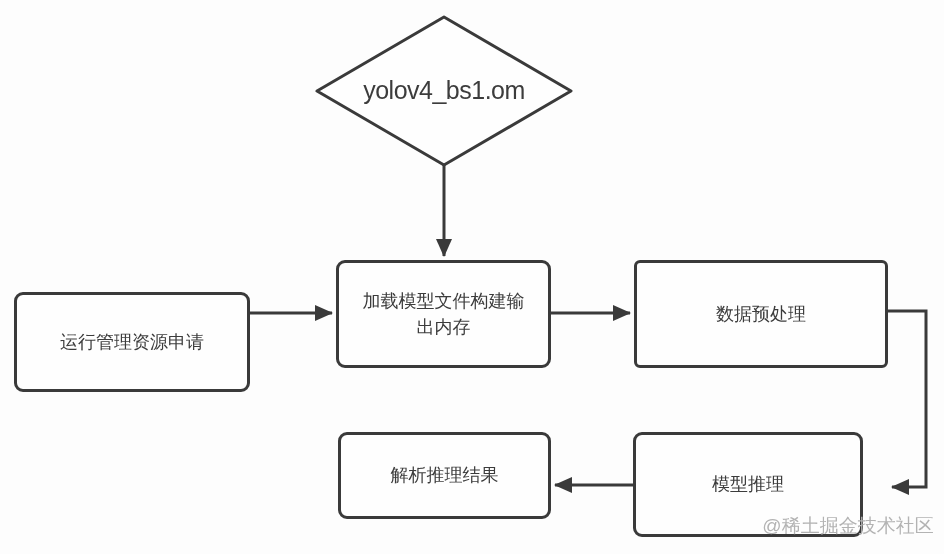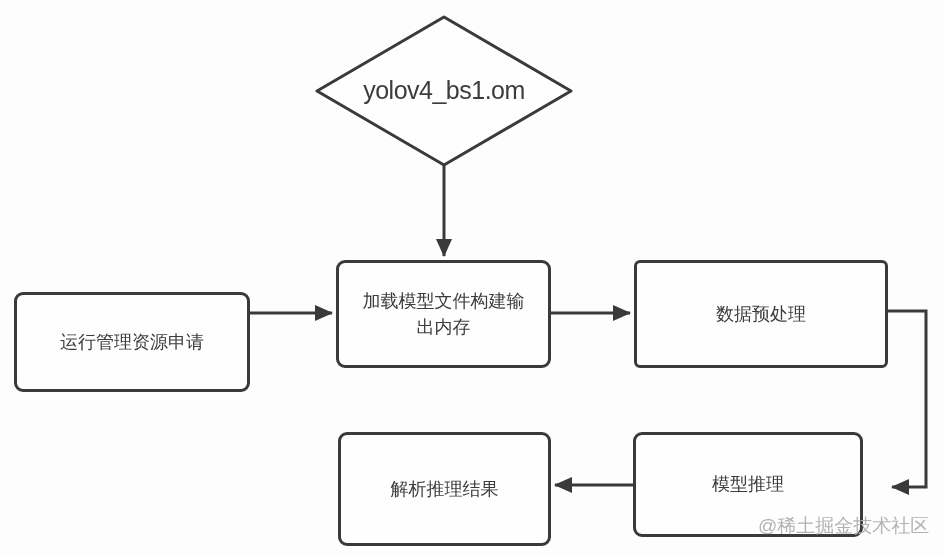--- a/index.html
+++ b/index.html
@@ -32,38 +32,38 @@
     align-items: center;
     justify-content: center;
     text-align: center;
     color: #3c3c3c;
     font-size: 18px;
     line-height: 1.45;
   }
   #node-runtime-resource      { left: 14px;  top: 260px; width: 236px; height: 100px; margin-top: 32px; }
   #node-load-model            { left: 336px; top: 260px; width: 215px; height: 108px; padding: 0 20px; }
   #node-data-preprocess       { left: 634px; top: 260px; width: 254px; height: 108px; border-radius: 6px; }
-  #node-parse-result          { left: 338px; top: 432px; width: 213px; height: 114px; }
+  #node-parse-result          { left: 338px; top: 432px; width: 213px; height: 87px; }
   #node-model-inference       { left: 633px; top: 432px; width: 230px; height: 105px; }
   .diamond-label {
     position: absolute;
     left: 316px;
     top: 76px;
     width: 256px;
     text-align: center;
     color: #3c3c3c;
     font-size: 25px;
     letter-spacing: -0.5px;
   }
   .watermark {
     position: absolute;
     left: 758px;
     top: 513px;
     width: 180px;
-    text-align: left;
+    text-align: center;
     color: #b3b3b3;
     font-size: 19px;
     white-space: nowrap;
   }
 </style>
 </head>
 <body>
 
 <div class="canvas">
 

